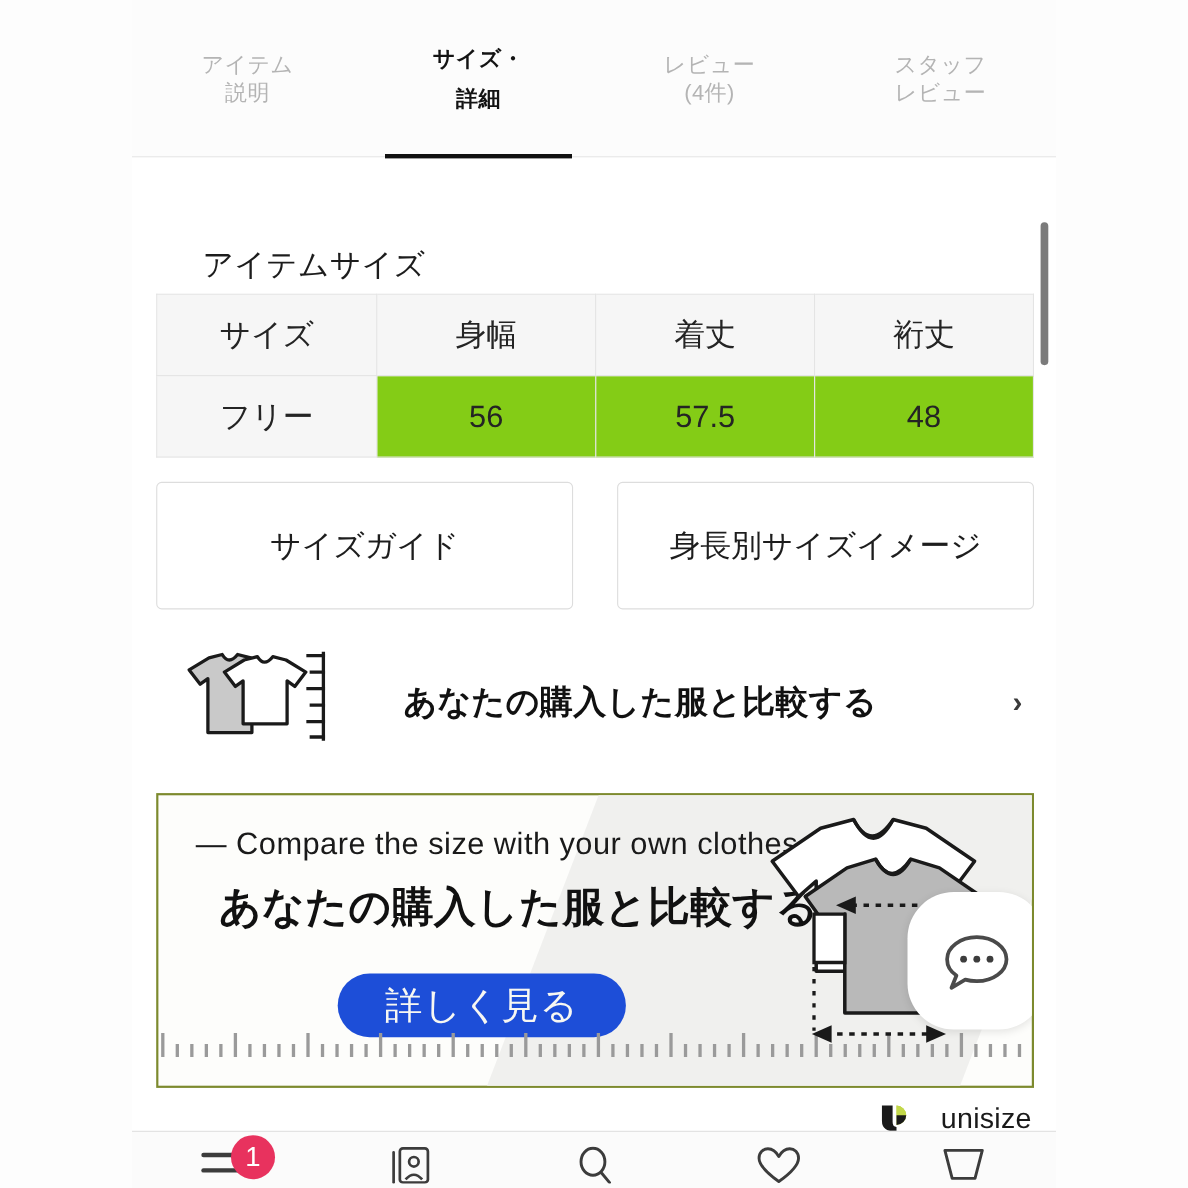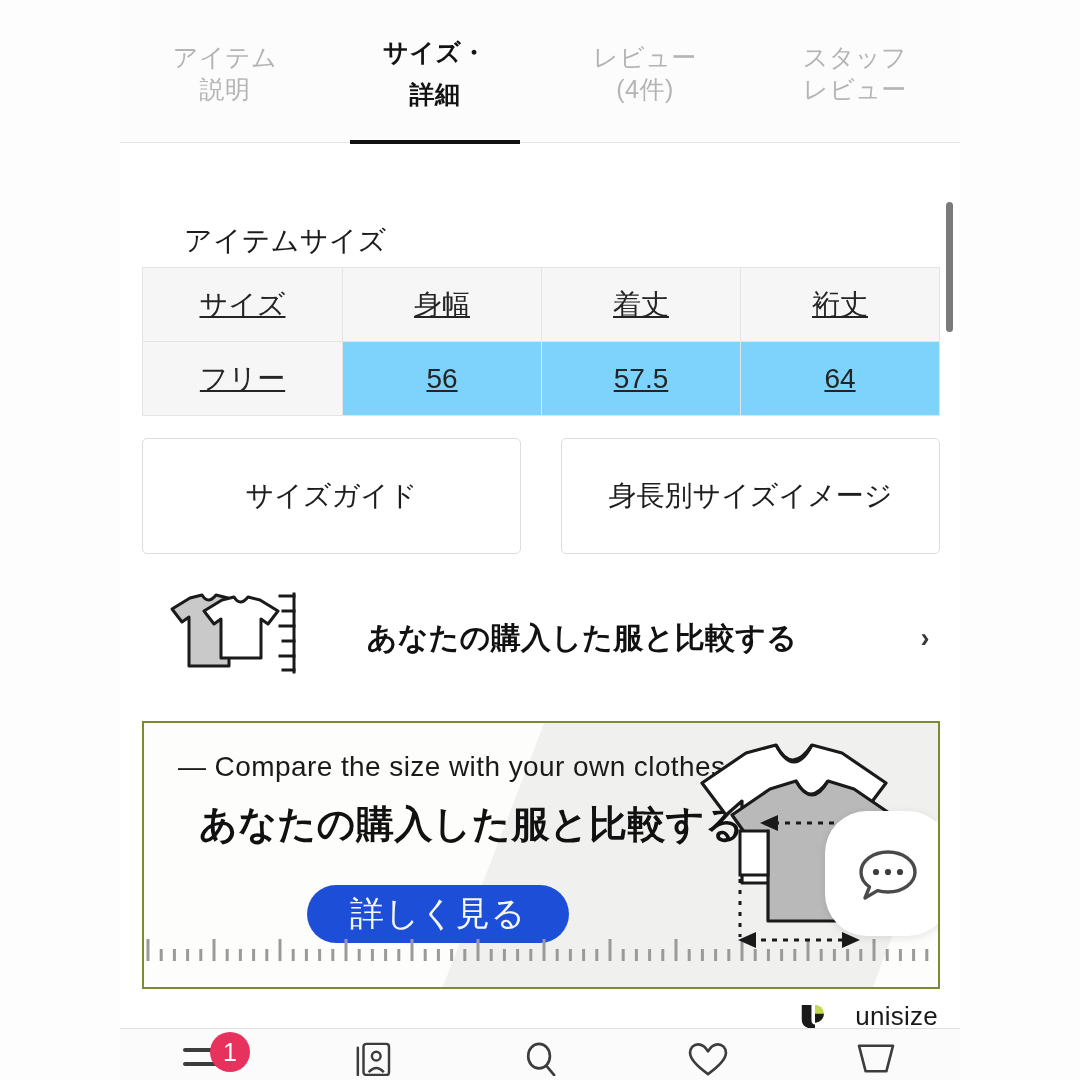--- a/index.html
+++ b/index.html
@@ -30,21 +30,21 @@
     display: flex;
     border-bottom: 1px solid #e6e6e6;
     background: #fcfcfc;
   }
   .tab {
     flex: 1 1 0;
     display: flex; flex-direction: column;
     align-items: center; justify-content: center;
     position: relative;
     line-height: 1.28;
-    font-size: 25px;
+    font-size: 20px;
     color: #b4b4b4;
     letter-spacing: .02em;
     padding-top: 4px;
   }
   .tab.active { color: #131313; font-weight: 700; gap: 10px; }
   .tab .l2 { display: block; }
   .tab .bar {
     display: none;
     position: absolute; left: 50%; transform: translateX(-50%);
     bottom: -2px; width: 170px; height: 4px; background: #111;
@@ -64,24 +64,23 @@
     border-collapse: collapse;
     table-layout: fixed;
   }
   .size-table th, .size-table td {
     border: 1px solid #e4e4e4;
     text-align: center;
     font-weight: 400;
     font-size: 28px;
     color: #242424;
     height: 74px;
-    text-decoration: underline;
   }
   .size-table thead th { background: #f6f6f6; }
-  .size-table tbody td { background: #7dd3fc; }
+  .size-table tbody td { background: #84cc16; }
   .size-table tbody td:first-child { background: #f6f6f6; }
   .size-table th:nth-child(1), .size-table td:nth-child(1) { width: 200px; }
 
   
   .btn-row {
     position: absolute; left: 22px; top: 438px;
     width: 798px; display: flex; gap: 40px;
   }
   .ghost-btn {
     flex: 1 1 0; height: 116px;
@@ -241,21 +240,21 @@
           <th>身幅</th>
           <th>着丈</th>
           <th>裄丈</th>
         </tr>
       </thead>
       <tbody>
         <tr>
           <td>フリー</td>
           <td>56</td>
           <td>57.5</td>
-          <td>64</td>
+          <td>48</td>
         </tr>
       </tbody>
     </table>
 
     <div class="btn-row">
       <div class="ghost-btn">サイズガイド</div>
       <div class="ghost-btn">身長別サイズイメージ</div>
     </div>
 
     <div class="compare-row">

